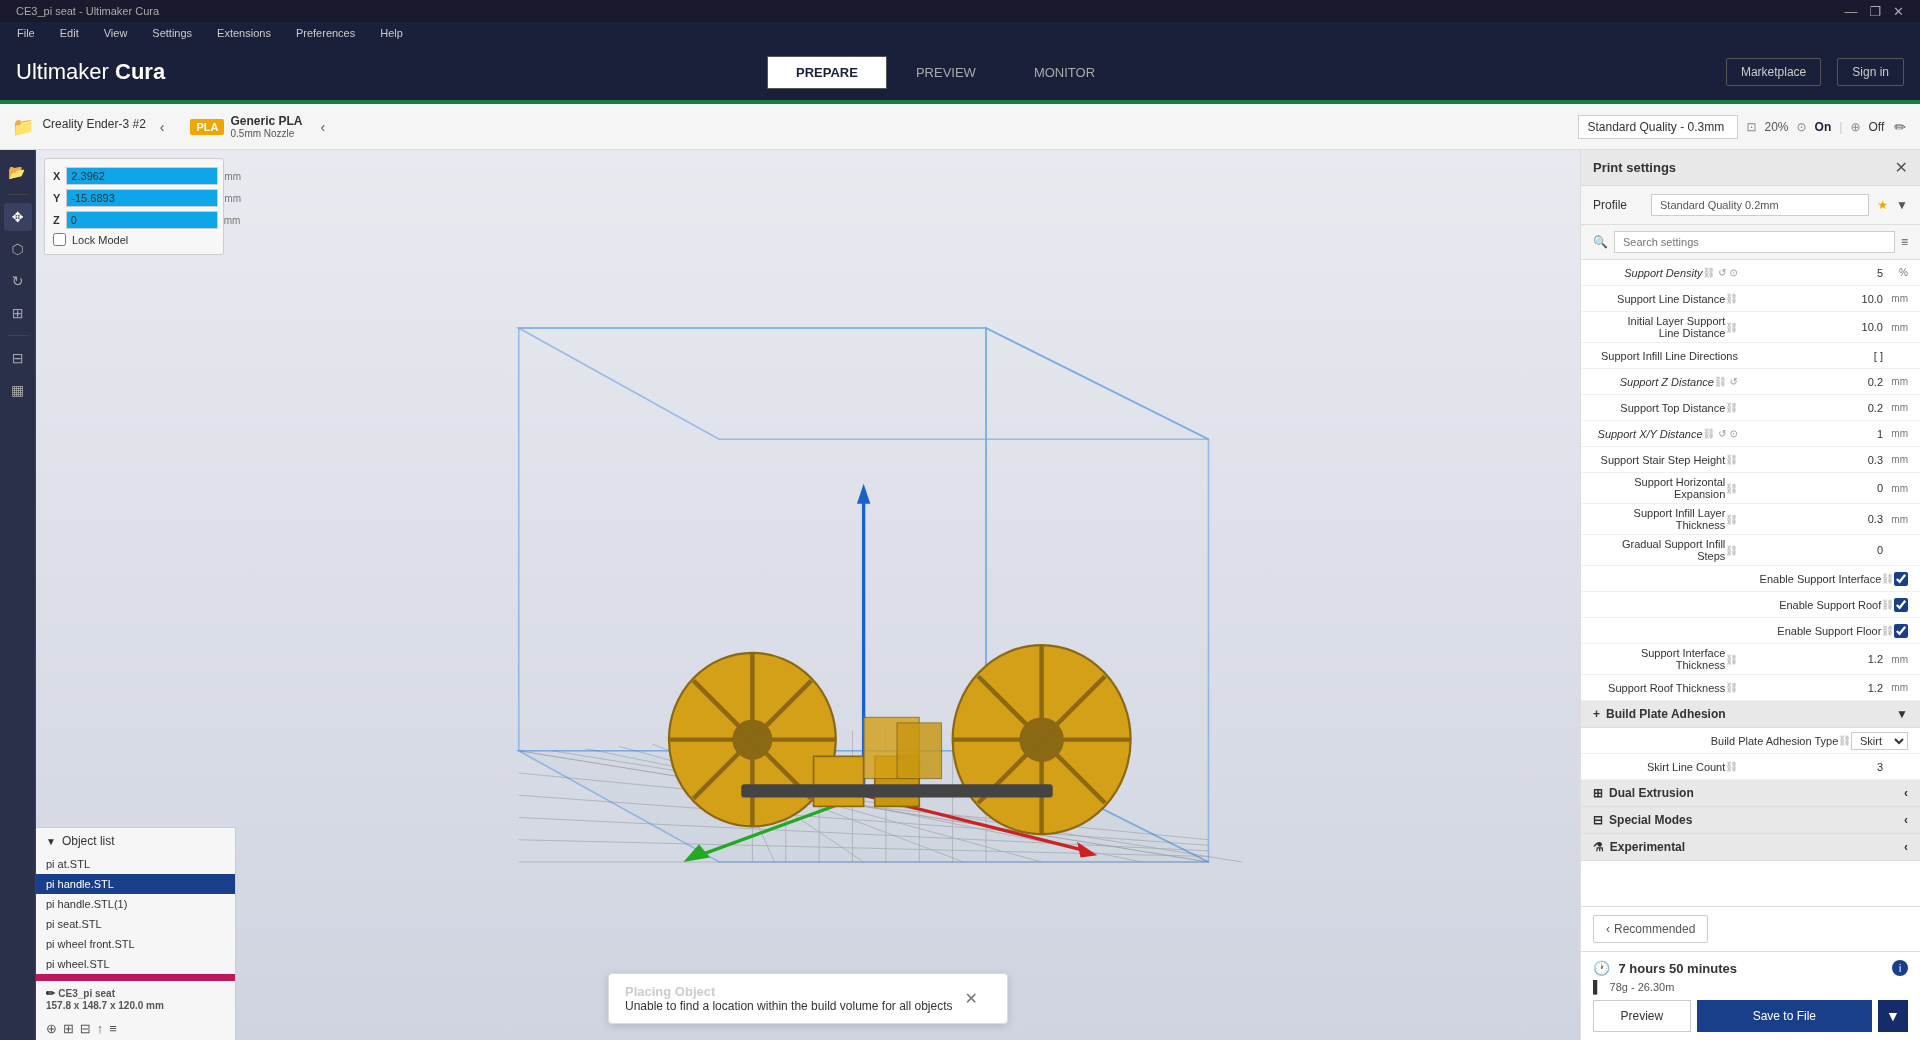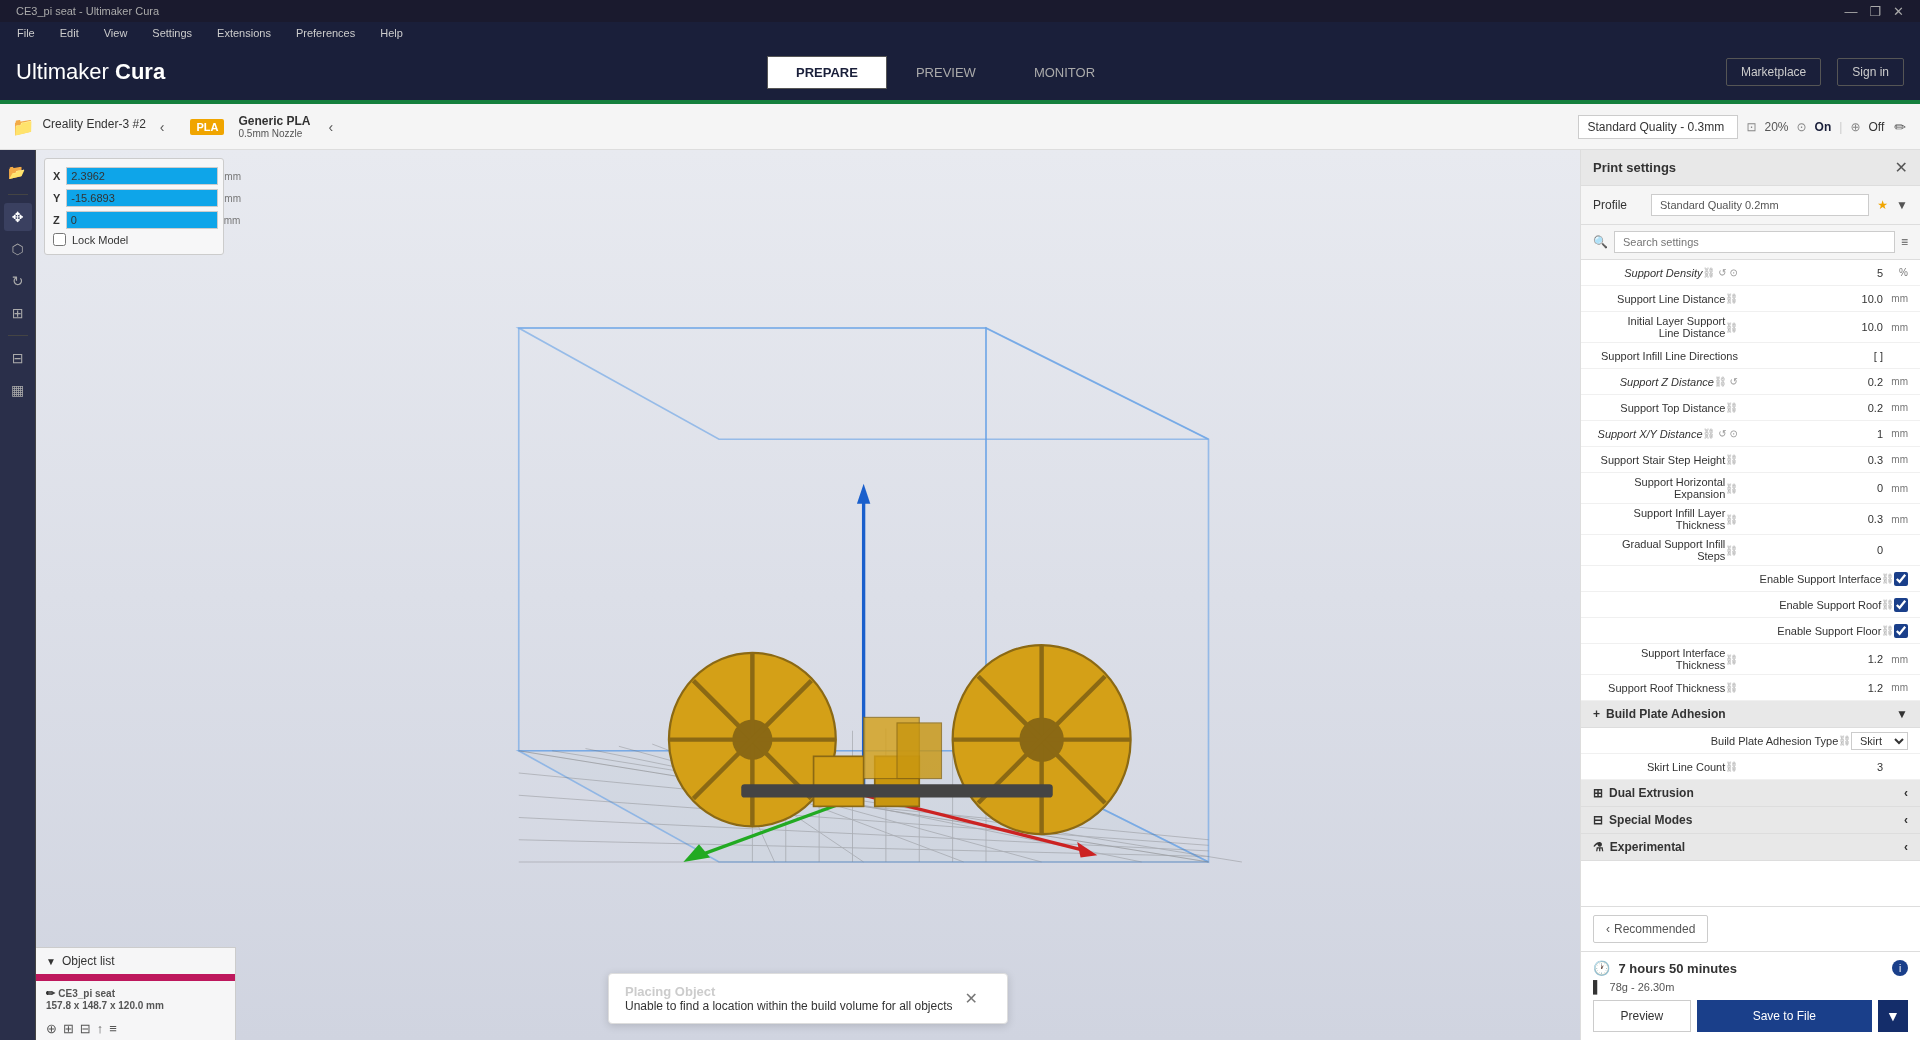--- a/index.html
+++ b/index.html
@@ -22,21 +22,21 @@
     #nav-tabs { flex: 1; display: flex; justify-content: center; gap: 0; }
     .nav-tab { padding: 8px 28px; color: #aaa; cursor: pointer; font-size: 13px; border: 1px solid transparent; }
     .nav-tab.active { background: white; color: #1a1f3a; font-weight: 600; border: 1px solid #555; }
     #header-right { display: flex; gap: 16px; align-items: center; }
     .header-btn { padding: 6px 14px; border: 1px solid #555; background: transparent; color: #ccc; cursor: pointer; font-size: 12px; border-radius: 2px; }
 
     
     #toolbar { background: #f5f5f5; height: 46px; display: flex; align-items: center; padding: 0 12px; gap: 8px; border-bottom: 1px solid #ddd; color: #333; }
     .toolbar-machine { display: flex; gap: 8px; font-size: 12px; color: #333; }
     .toolbar-arrow { background: none; border: none; cursor: pointer; color: #555; font-size: 14px; padding: 2px 6px; }
-    .toolbar-material { display: flex; align-items: center; gap: 14px; margin-left: 12px; }
+    .toolbar-material { display: flex; align-items: center; gap: 6px; margin-left: 12px; }
     .material-badge { background: #f0a500; color: white; padding: 2px 6px; border-radius: 2px; font-size: 11px; font-weight: 600; }
     .toolbar-right { margin-left: auto; display: flex; align-items: center; gap: 8px; }
     .percent-badge { font-size: 12px; color: #555; }
     .toggle-on { color: #1a1f3a; font-weight: 600; }
     .edit-icon { color: #555; cursor: pointer; font-size: 14px; padding: 2px; }
 
     
     #main { display: flex; height: calc(1040px - 22px - 22px - 60px - 46px); }
 
     
@@ -308,20 +308,28 @@
 
       <rect x="590" y="510" width="50" height="55" fill="#d4a017" stroke="#8b6914" stroke-width="1" opacity="0.8"></rect>
       <rect x="620" y="515" width="40" height="50" fill="#c8960f" stroke="#8b6914" stroke-width="1" opacity="0.8"></rect>
     </svg>
 
     <div id="object-panel">
       <div id="object-panel-header">
         <span style="font-size:10px;">▼</span>
         <span>Object list</span>
       </div>
+      <div id="object-list-items">
+        <div class="object-list-item">pi at.STL</div>
+        <div class="object-list-item selected">pi handle.STL</div>
+        <div class="object-list-item">pi handle.STL(1)</div>
+        <div class="object-list-item">pi seat.STL</div>
+        <div class="object-list-item">pi wheel front.STL</div>
+        <div class="object-list-item">pi wheel.STL</div>
+      </div>
       <div id="object-footer">
         <span style="font-size:11px;color:#333;">✏ </span>
         <span>CE3_pi seat</span><br>
         <span>157.8 x 148.7 x 120.0 mm</span>
       </div>
       <div id="object-footer-actions">
         <span class="footer-icon">⊕</span>
         <span class="footer-icon">⊞</span>
         <span class="footer-icon">⊟</span>
         <span class="footer-icon">↑</span>

